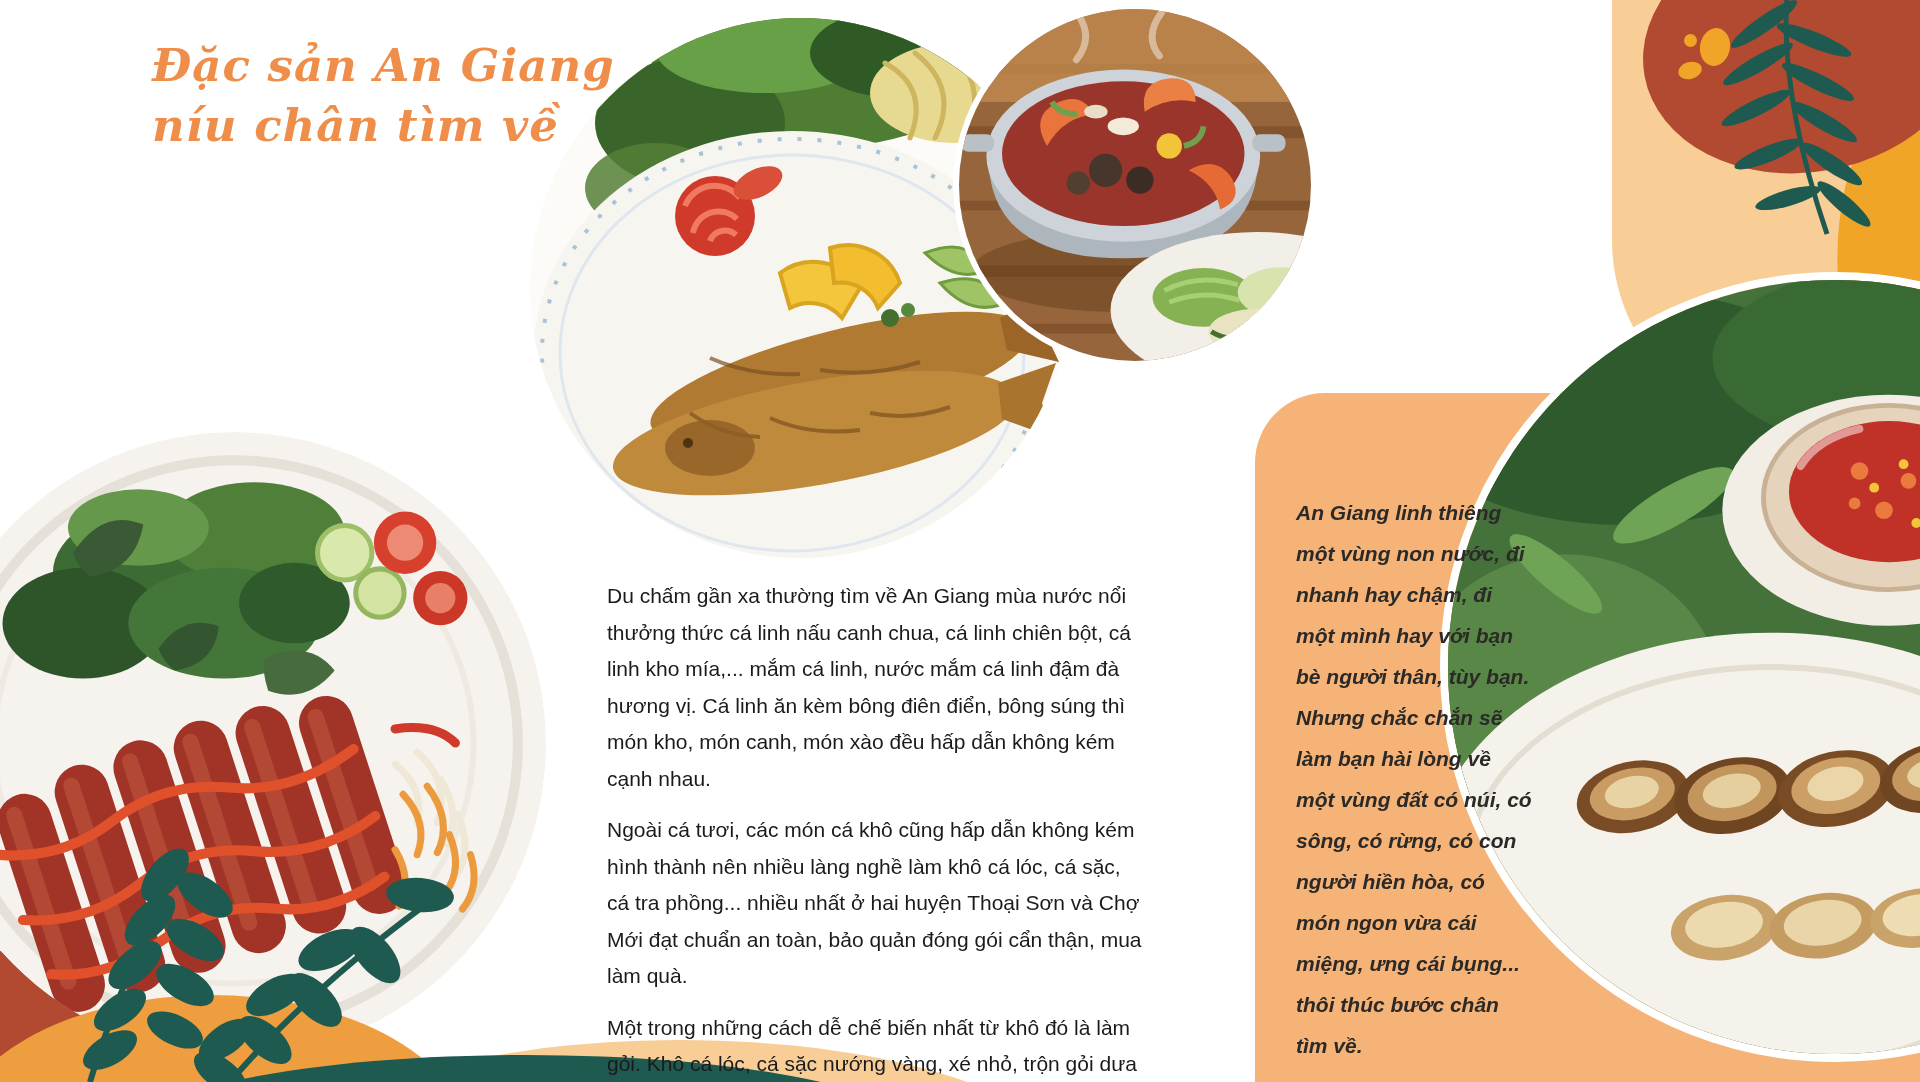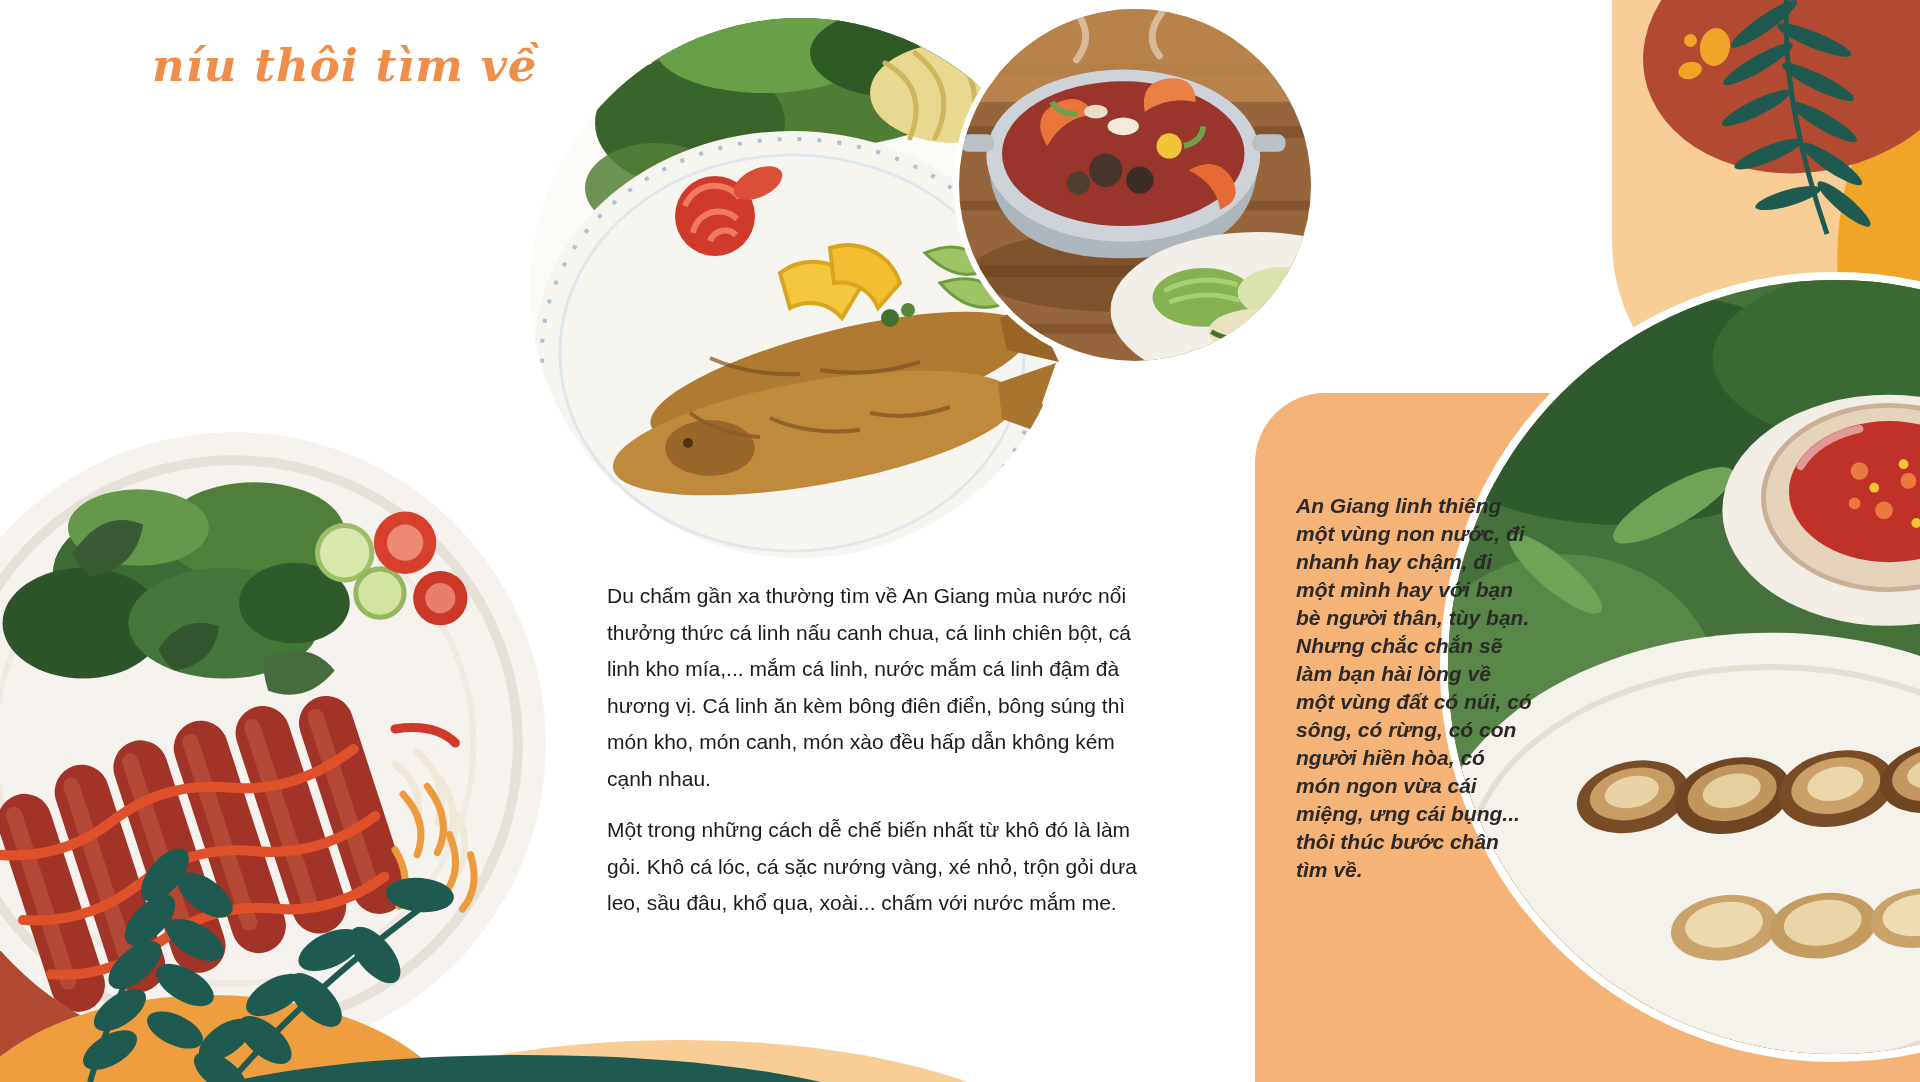--- a/index.html
+++ b/index.html
@@ -12,21 +12,21 @@
   .title{
     left:152px;top:36px;width:520px;z-index:9;
     font-family:"DejaVu Serif", serif;font-style:italic;font-weight:bold;
     font-size:45px;line-height:60px;color:#ef8e4b;letter-spacing:1px;
   }
   .intro{left:155px;top:152px;width:505px;z-index:9;font-size:21px;line-height:37px;}
   .intro p,.main p{margin:0 0 15px 0;}
   .main{left:607px;top:578px;width:540px;z-index:9;font-size:21px;line-height:36.5px;}
   .sidebar-quote{
     left:1296px;top:492px;width:236px;z-index:9;
-    font-size:21px;line-height:28px;font-weight:bold;font-style:italic;color:#2b2a28;
+    font-size:21px;line-height:41px;font-weight:bold;font-style:italic;color:#2b2a28;
   }
   
   .photo{border-radius:50%;overflow:hidden;}
   .photo svg{display:block;width:100%;height:100%;}
   #photo-fish{left:530px;top:18px;width:540px;height:540px;z-index:3;}
   #photo-hotpot{left:953px;top:3px;width:364px;height:364px;z-index:4;border:6px solid #fff;box-sizing:border-box;}
   #photo-sausage{left:-78px;top:432px;width:624px;height:624px;z-index:3;}
   #photo-meat{left:1440px;top:272px;width:790px;height:790px;z-index:4;border:8px solid #fff;box-sizing:border-box;}
   
   .orange-panel{left:1255px;top:393px;width:665px;height:689px;background:#f6b377;border-radius:70px 0 0 0;z-index:1;}
@@ -333,26 +333,28 @@
       </g>
       <g stroke="#e4eebc" stroke-width="5" fill="none" stroke-linecap="round">
         <path d="M530,700 q40,8 74,-4"></path>
           <path d="M560,725 q40,10 74,-8"></path>
           <path d="M598,680 q32,6 60,-8"></path>
       </g>
     </svg>
   </div>
 
   <div class="abs title">
-    <div>níu thôi tìm về</div>
+    <div>Đặc sản An Giang</div>
+    <div>níu chân tìm về</div>
   </div>
 
   <div class="abs intro">
   </div>
 
   <div class="abs main">
     <p>Du chấm gần xa thường tìm về An Giang mùa nước nổi thưởng thức cá linh nấu canh chua, cá linh chiên bột, cá linh kho mía,... mắm cá linh, nước mắm cá linh đậm đà hương vị. Cá linh ăn kèm bông điên điển, bông súng thì món kho, món canh, món xào đều hấp dẫn không kém cạnh nhau.</p>
+    <p>Ngoài cá tươi, các món cá khô cũng hấp dẫn không kém hình thành nên nhiều làng nghề làm khô cá lóc, cá sặc, cá tra phồng... nhiều nhất ở hai huyện Thoại Sơn và Chợ Mới đạt chuẩn an toàn, bảo quản đóng gói cẩn thận, mua làm quà.</p>
     <p>Một trong những cách dễ chế biến nhất từ khô đó là làm gỏi. Khô cá lóc, cá sặc nướng vàng, xé nhỏ, trộn gỏi dưa leo, sầu đâu, khổ qua, xoài... chấm với nước mắm me.</p>
   </div>
 
   <div class="abs sidebar-quote">An Giang linh thiêng một vùng non nước, đi nhanh hay chậm, đi một mình hay với bạn bè người thân, tùy bạn. Nhưng chắc chắn sẽ làm bạn hài lòng về một vùng đất có núi, có sông, có rừng, có con người hiền hòa, có món ngon vừa cái miệng, ưng cái bụng... thôi thúc bước chân tìm về.</div>
 
 </div>
 
 </body></html>

